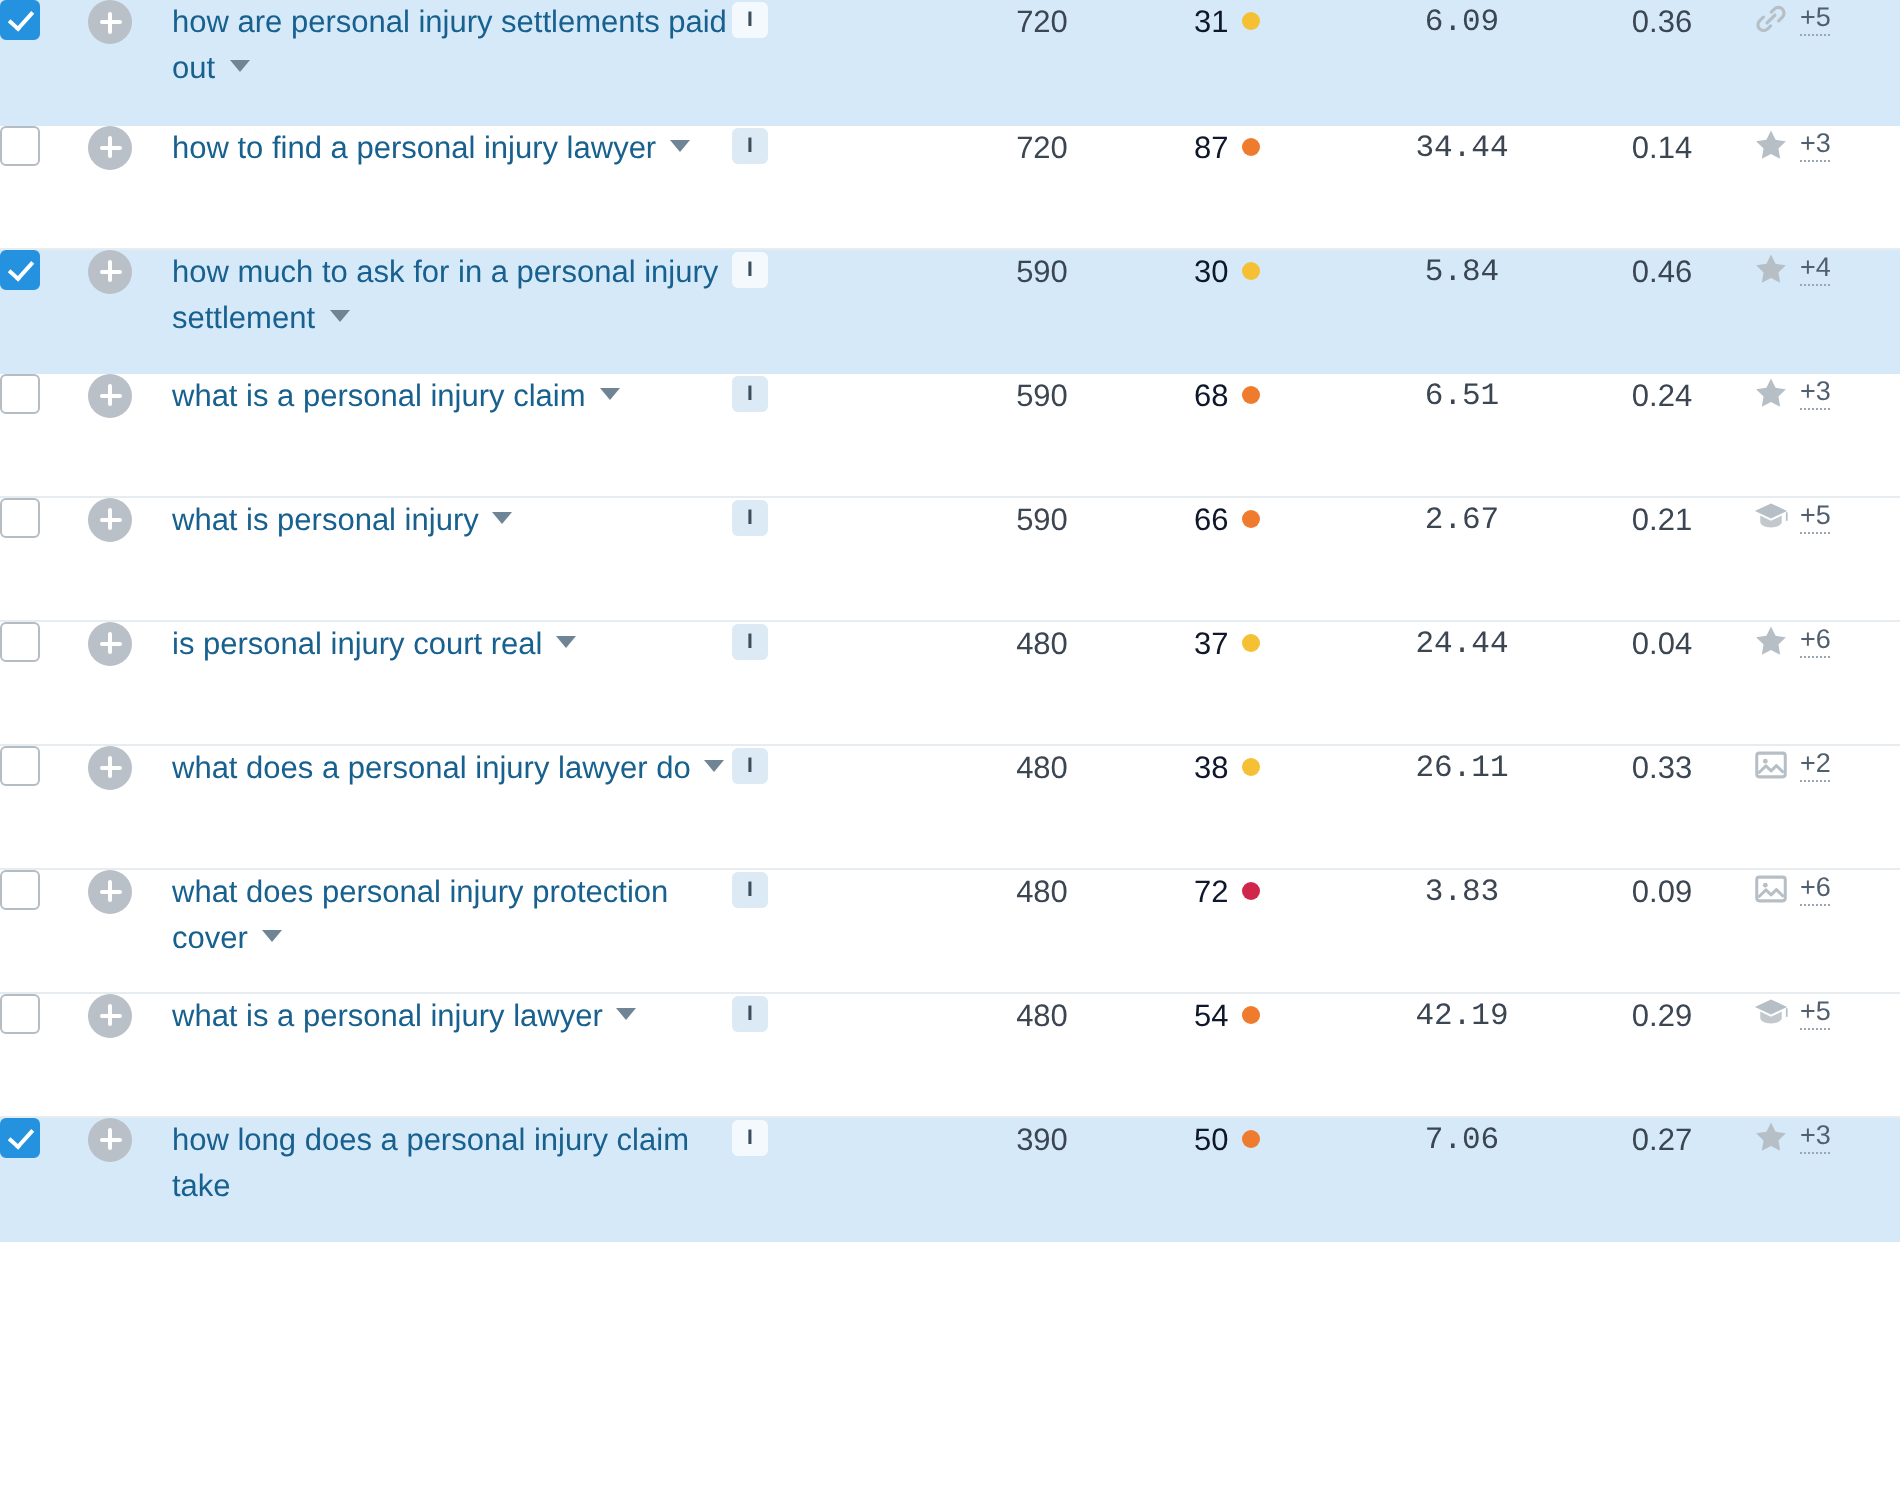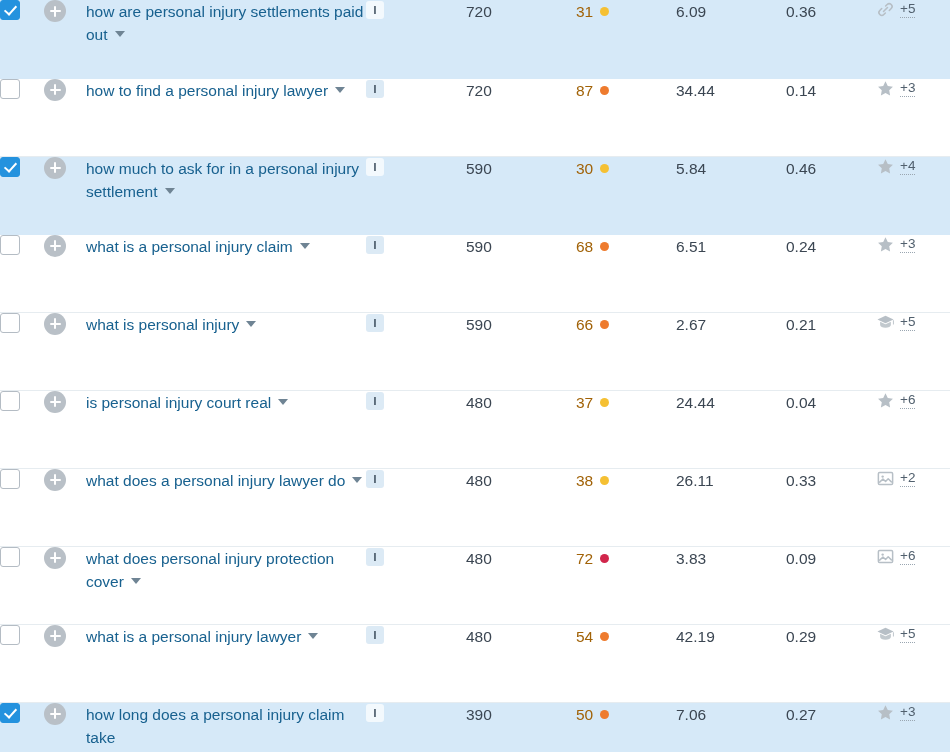--- a/index.html
+++ b/index.html
@@ -17,21 +17,21 @@
     -webkit-font-smoothing: antialiased;
   }
 
   #keywords-table {
     width: 950px;
     border-collapse: collapse;
     table-layout: fixed;
   }
 
   .kw-row {
-    height: 78px;
+    height: 62px;
     background: #ffffff;
     border-bottom: 1px solid #e6ecf0;
   }
   .kw-row.selected {
     background: #d6e9f8;
     border-bottom: 1px solid #d6e9f8;
   }
 
   .kw-row td {
     vertical-align: top;
@@ -139,40 +139,41 @@
     background: #dceaf5;
     color: #3c4d5c;
     cursor: pointer;
   }
   .kw-row.selected .intent-badge {
     background: #f3f9fd;
   }
 
   
   .num {
-    text-align: left;
+    text-align: center;
     font-size: 15.5px;
     line-height: 23px;
     color: #3b4652;
     padding-top: 11px;
   }
   .cell-volume { padding-right: 18px; }
-  .cell-cpc    { padding-right: 18px; }
+  .cell-cpc    { padding-right: 18px; font-family: Liberation Mono, monospace; }
   .cell-cps    { padding-right: 14px; }
 
   
   .cell-kd {
     padding-top: 11px;
     padding-left: 14px;
     white-space: nowrap;
   }
   .kd-value {
     font-size: 15.5px;
     line-height: 23px;
-    color: #a16207;
+    color: #0f172a;
+    margin-left: 21px;
   }
   .kd-dot {
     display: inline-block;
     width: 9px;
     height: 9px;
     border-radius: 50%;
     margin-left: 7px;
     vertical-align: 1px;
   }
 

